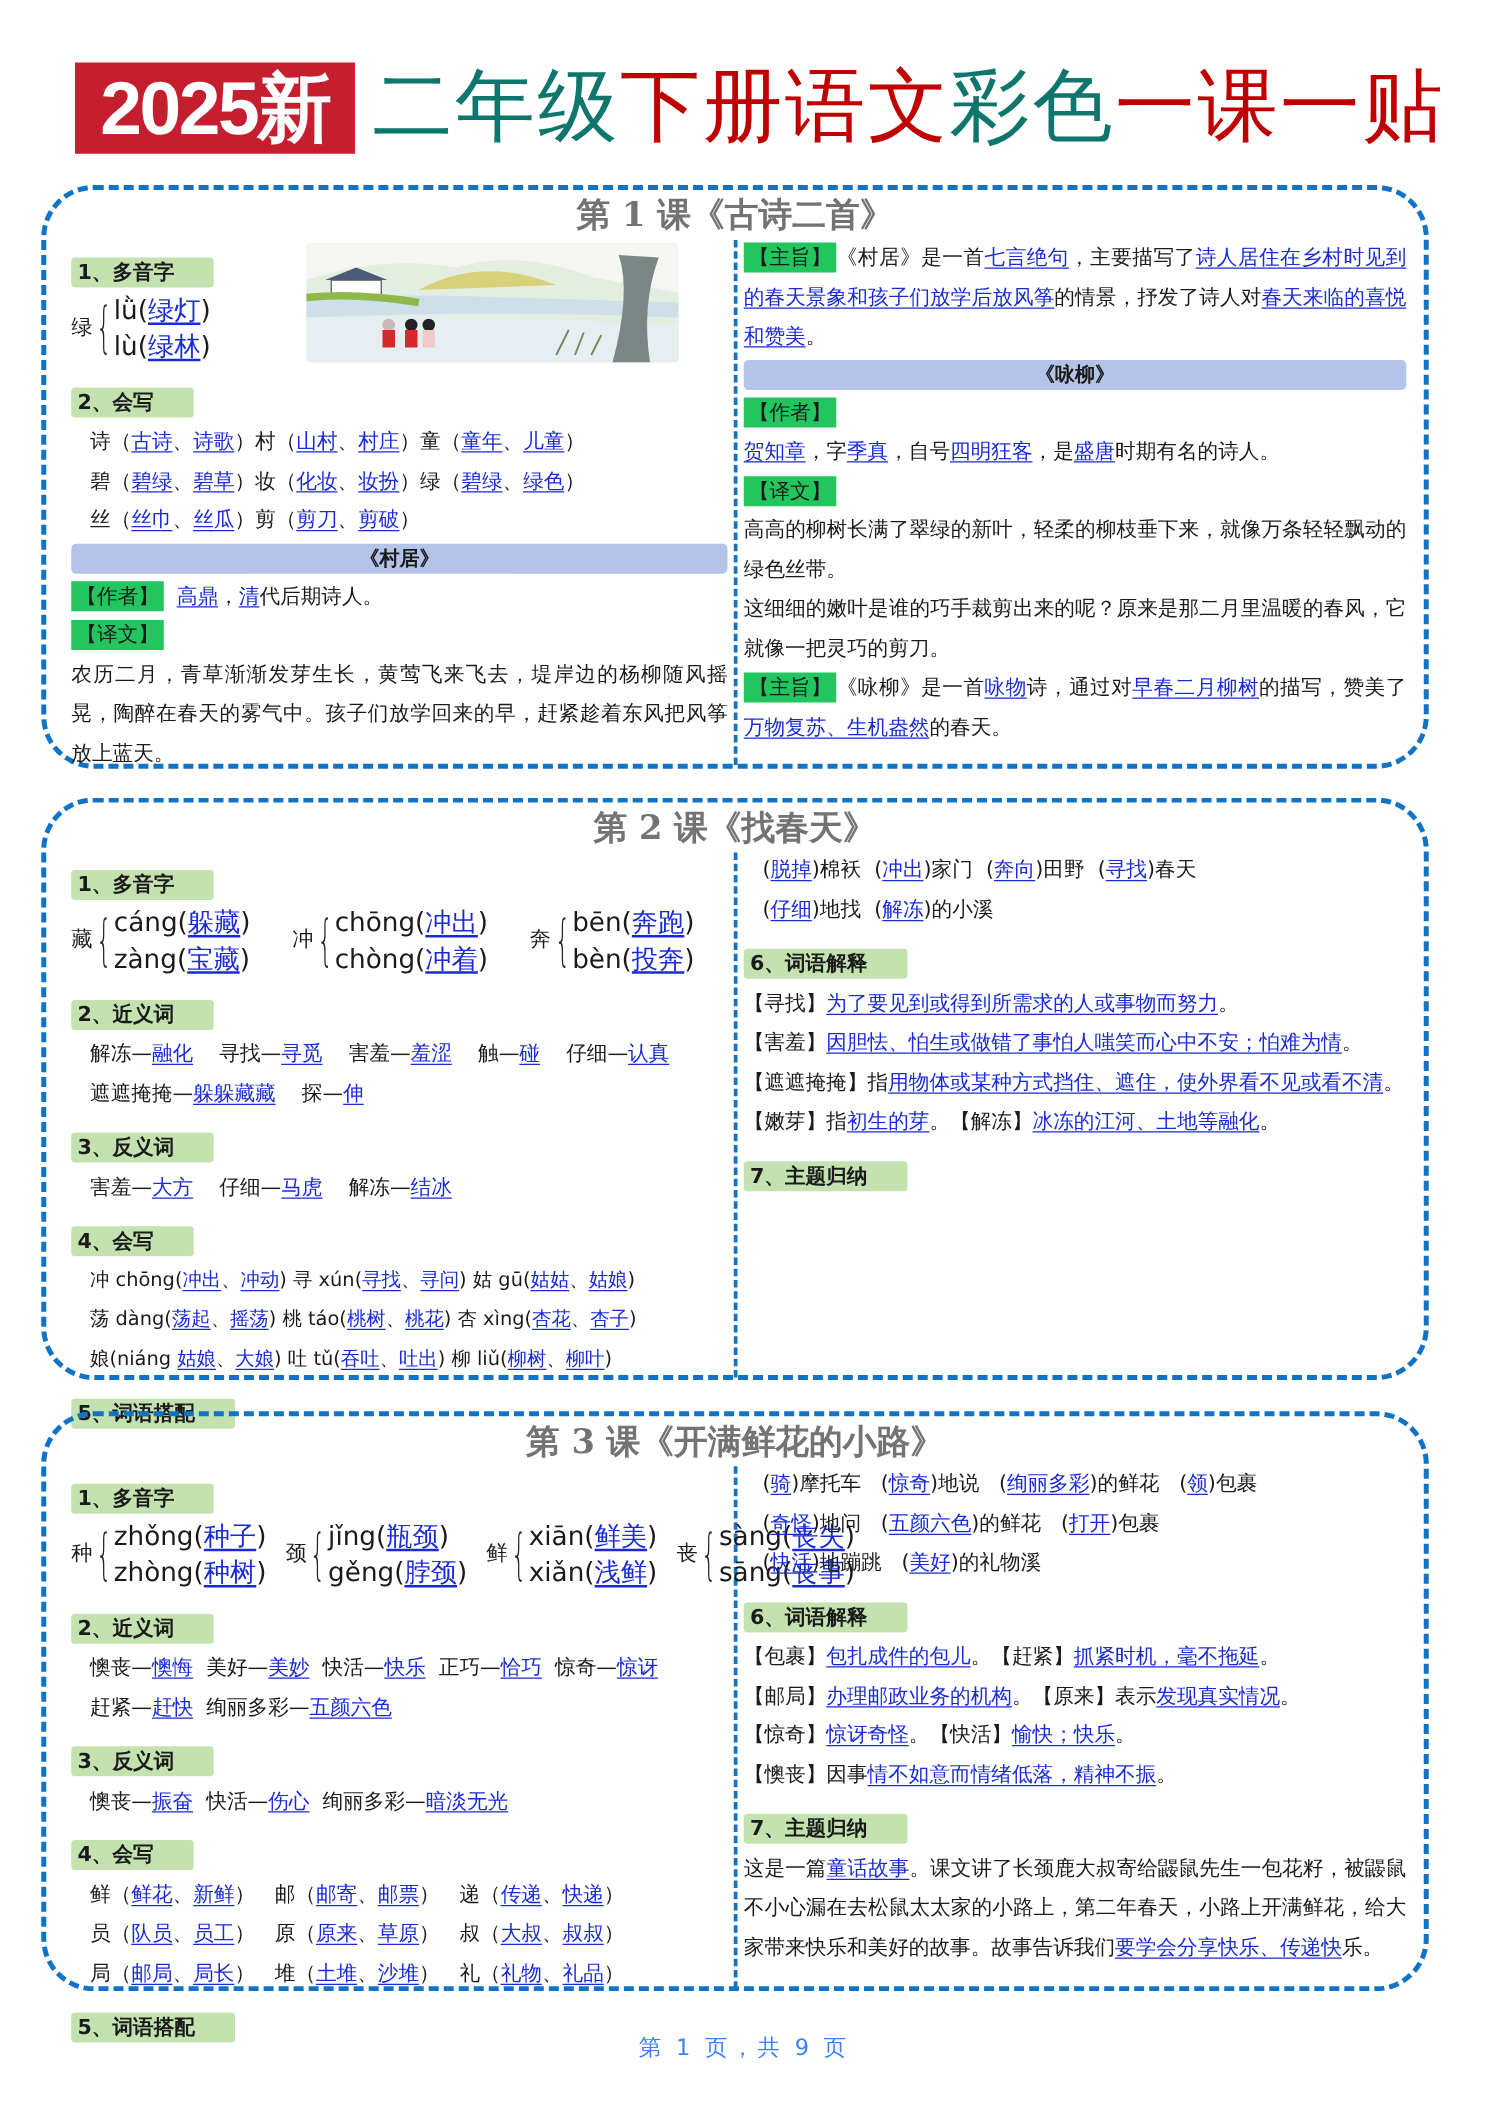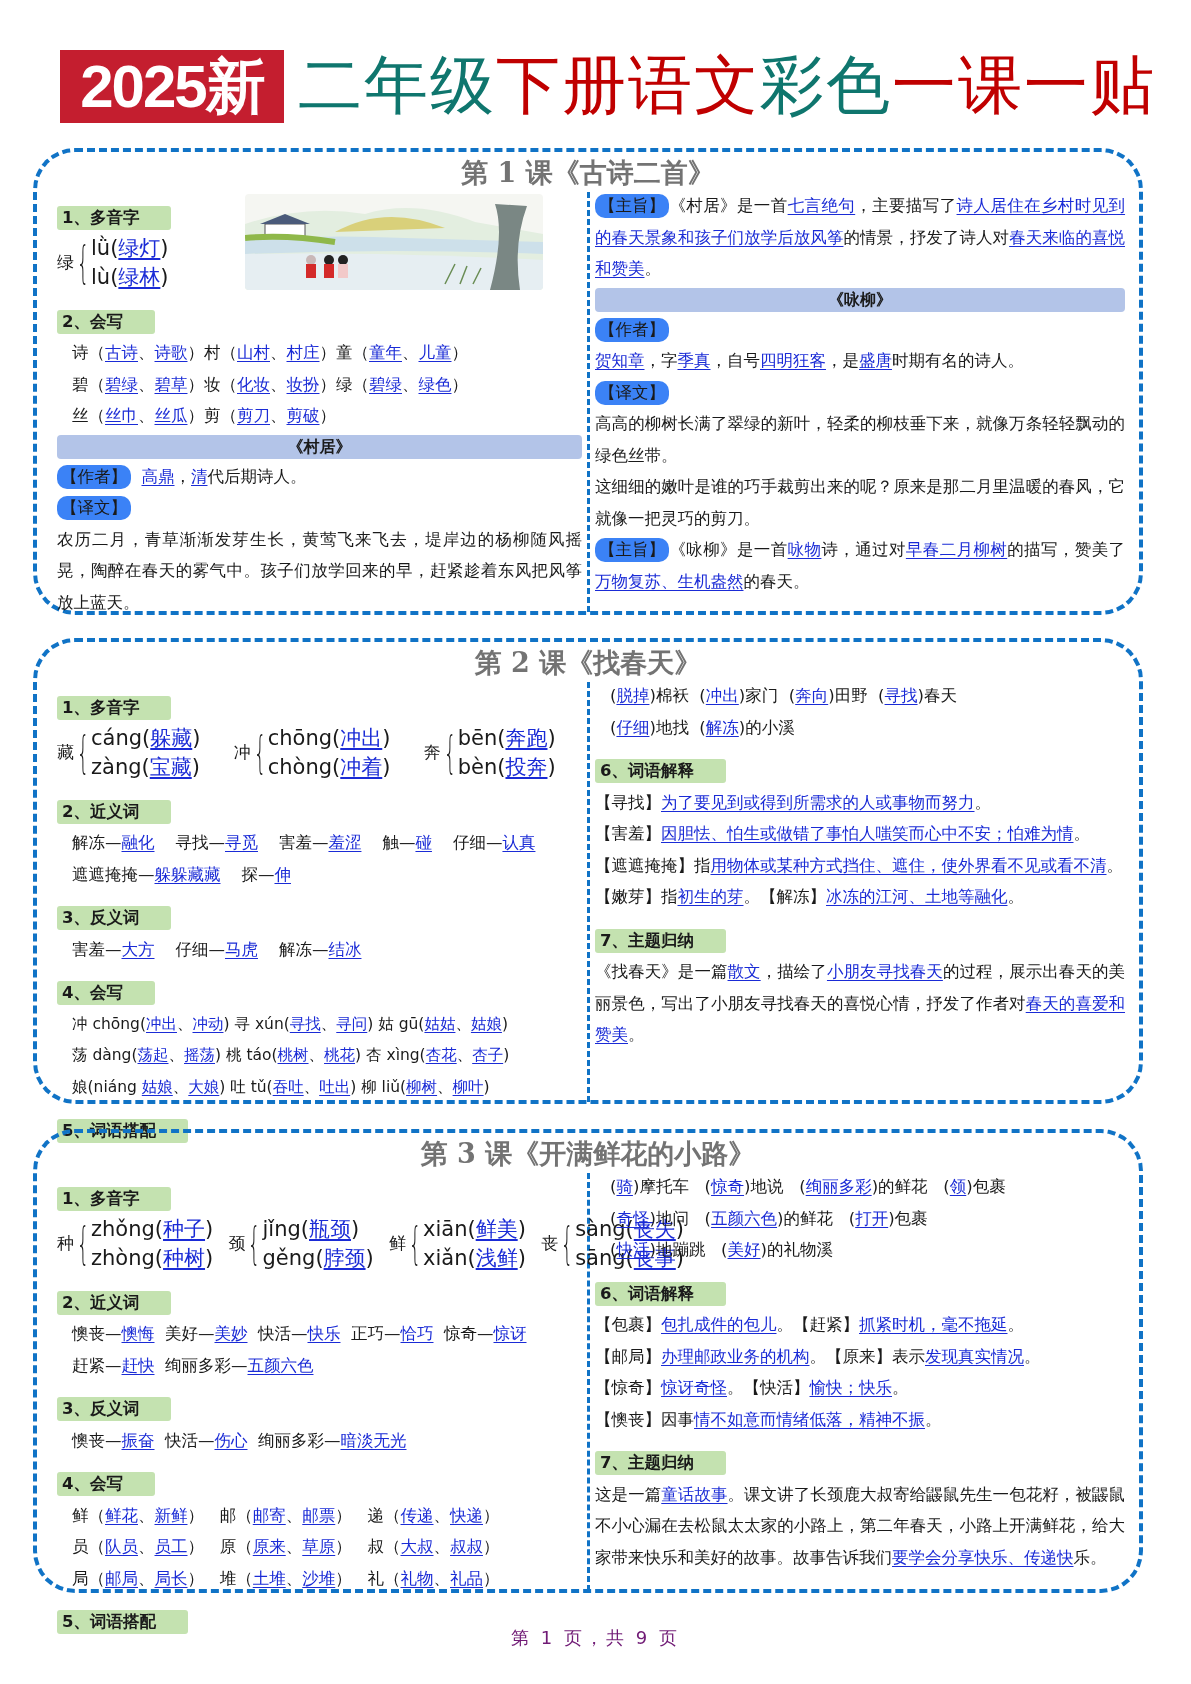--- a/index.html
+++ b/index.html
@@ -20,38 +20,38 @@
   .box { position: absolute; left: 33px; width: 1110px; border: 4px dashed #1073c6; border-radius: 42px; }
   .lesson-title { position: absolute; left: 0; width: 100%; text-align: center; color: #737373;
                   font-family: "DejaVu Serif", "Liberation Serif", serif; font-weight: bold; font-size: 27px; line-height: 34px; }
   .divider { position: absolute; left: 550px; border-left: 3px dashed #1073c6; width: 0; }
   .col { position: absolute; font-size: 16.5px; line-height: 31.5px; }
   .col.left { left: 20px; width: 525px; }
   .col.right { left: 558px; width: 530px; }
 
   .sec { display: inline-block; background: #c4e2b0; color: #1a1a1a; font-weight: bold; font-size: 16.5px;
          line-height: 24px; padding: 0 32px 0 5px; border-radius: 3px; margin: 16px 0 2px 0; }
-  .tag { display: inline-block; background: #3b82f6; line-height: 24px; padding: 0 4px; border-radius: 10px; }
+  .tag { display: inline-block; background: #22c55e; line-height: 24px; padding: 0 4px; border-radius: 0; }
   .u { color: #1a2bd6; text-decoration: underline; text-underline-offset: 3px; }
   .line { white-space: nowrap; margin-left: 15px; }
   .para { text-align: justify; }
   .poem-bar { background: #b3c4e8; border-radius: 4px; text-align: center; font-weight: bold; font-size: 16px;
               line-height: 24px; margin: 3px 0 2px 0; }
 
   
   .poly { display: inline-flex; align-items: center; margin-right: 22px; vertical-align: top; }
   .poly .ch { font-size: 17px; margin-right: 1px; }
   .poly .brace { font-size: 44px; line-height: 50px; font-weight: 100; color: #222; transform: scaleX(0.45); margin: 0 -6px; font-family: "DejaVu Sans", sans-serif; }
   .poly .rows { display: flex; flex-direction: column; }
   .poly .rows span { line-height: 29px; font-size: 21px; white-space: nowrap; }
 
   
   .illus { position: absolute; left: 188px; top: 48px; width: 298px; height: 96px; overflow: hidden; border-radius: 4px; }
 
-  .footer { position: absolute; left: 0; top: 1626px; width: 1191px; text-align: center; font-size: 18px; letter-spacing: 3px; color: #701a75; }
+  .footer { position: absolute; left: 0; top: 1626px; width: 1191px; text-align: center; font-size: 18px; letter-spacing: 3px; color: #3b82f6; }
 </style>
 </head>
 <body>
 
 <div class="hdr">
   <div class="badge">2025新</div>
   <div class="title">
     <span class="blk">二年级</span><span class="red">下册语文</span><span class="blk">彩色</span><span class="red">一课一贴</span>
   </div>
 </div>
@@ -181,21 +181,20 @@
     </div>
     <div class="line">
       (<span class="u">仔细</span>)<span>地找</span>&nbsp;&nbsp;(<span class="u">解冻</span>)<span>的小溪</span>
     </div>
     <div><span class="sec">6、词语解释</span></div>
     <div><span>【寻找】</span><span class="u">为了要见到或得到所需求的人或事物而努力</span><span>。</span></div>
     <div><span>【害羞】</span><span class="u">因胆怯、怕生或做错了事怕人嗤笑而心中不安；怕难为情</span><span>。</span></div>
     <div><span>【遮遮掩掩】</span><span>指</span><span class="u">用物体或某种方式挡住、遮住，使外界看不见或看不清</span><span>。</span></div>
     <div><span>【嫩芽】</span><span>指</span><span class="u">初生的芽</span><span>。</span><span>【解冻】</span><span class="u">冰冻的江河、土地等融化</span><span>。</span></div>
     <div><span class="sec">7、主题归纳</span></div>
-    <div class="para"><span>《找春天》是一篇</span><span class="u">散文</span><span>，描绘了</span><span class="u">小朋友寻找春天</span><span>的过程，展示出春天的美丽景色，写出了小朋友寻找春天的喜悦心情，抒发了作者对</span><span class="u">春天的喜爱和赞美</span><span>。</span></div>
   </div>
 </div>
 
 <div class="box" style="top:1129px; height:464px;">
   <div class="lesson-title" style="top:4px;">第 3 课《开满鲜花的小路》</div>
   <div class="divider" style="top:40px; height:418px;"></div>
 
   <div class="col left" style="top:38px;">
     <div><span class="sec">1、多音字</span></div>
     <div style="height:60px; white-space:nowrap;">

